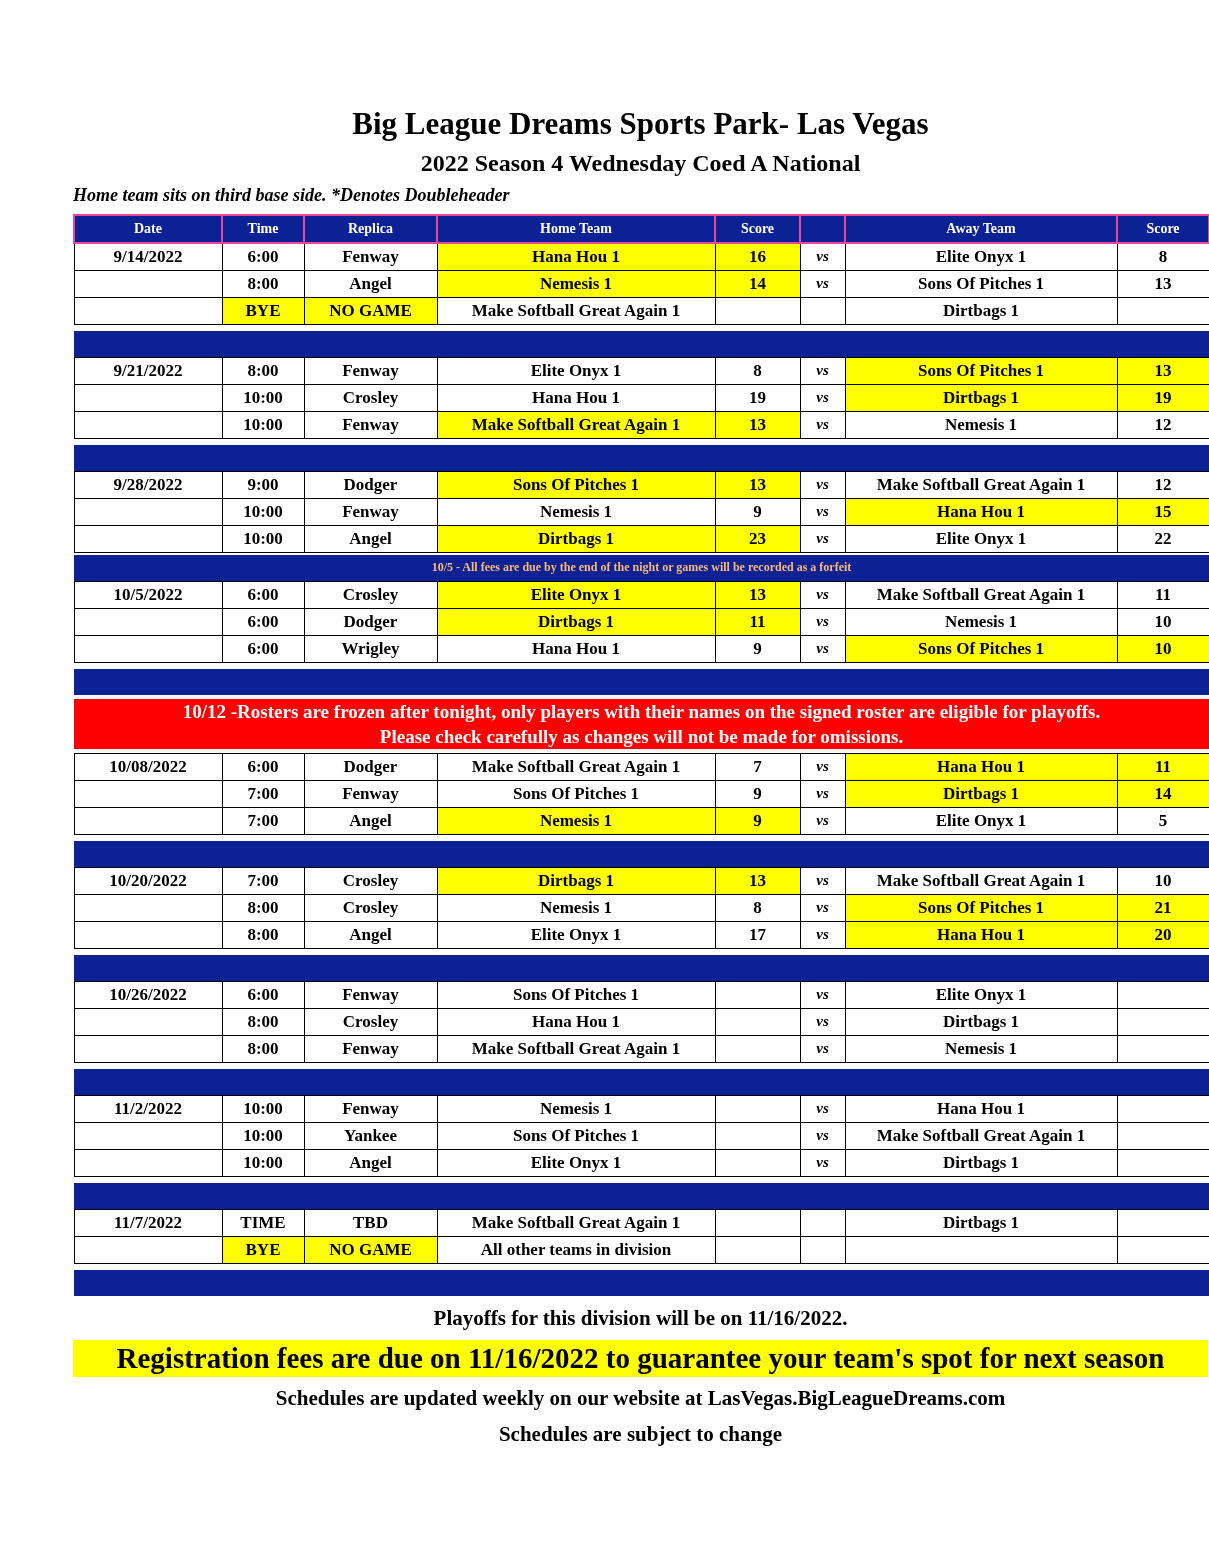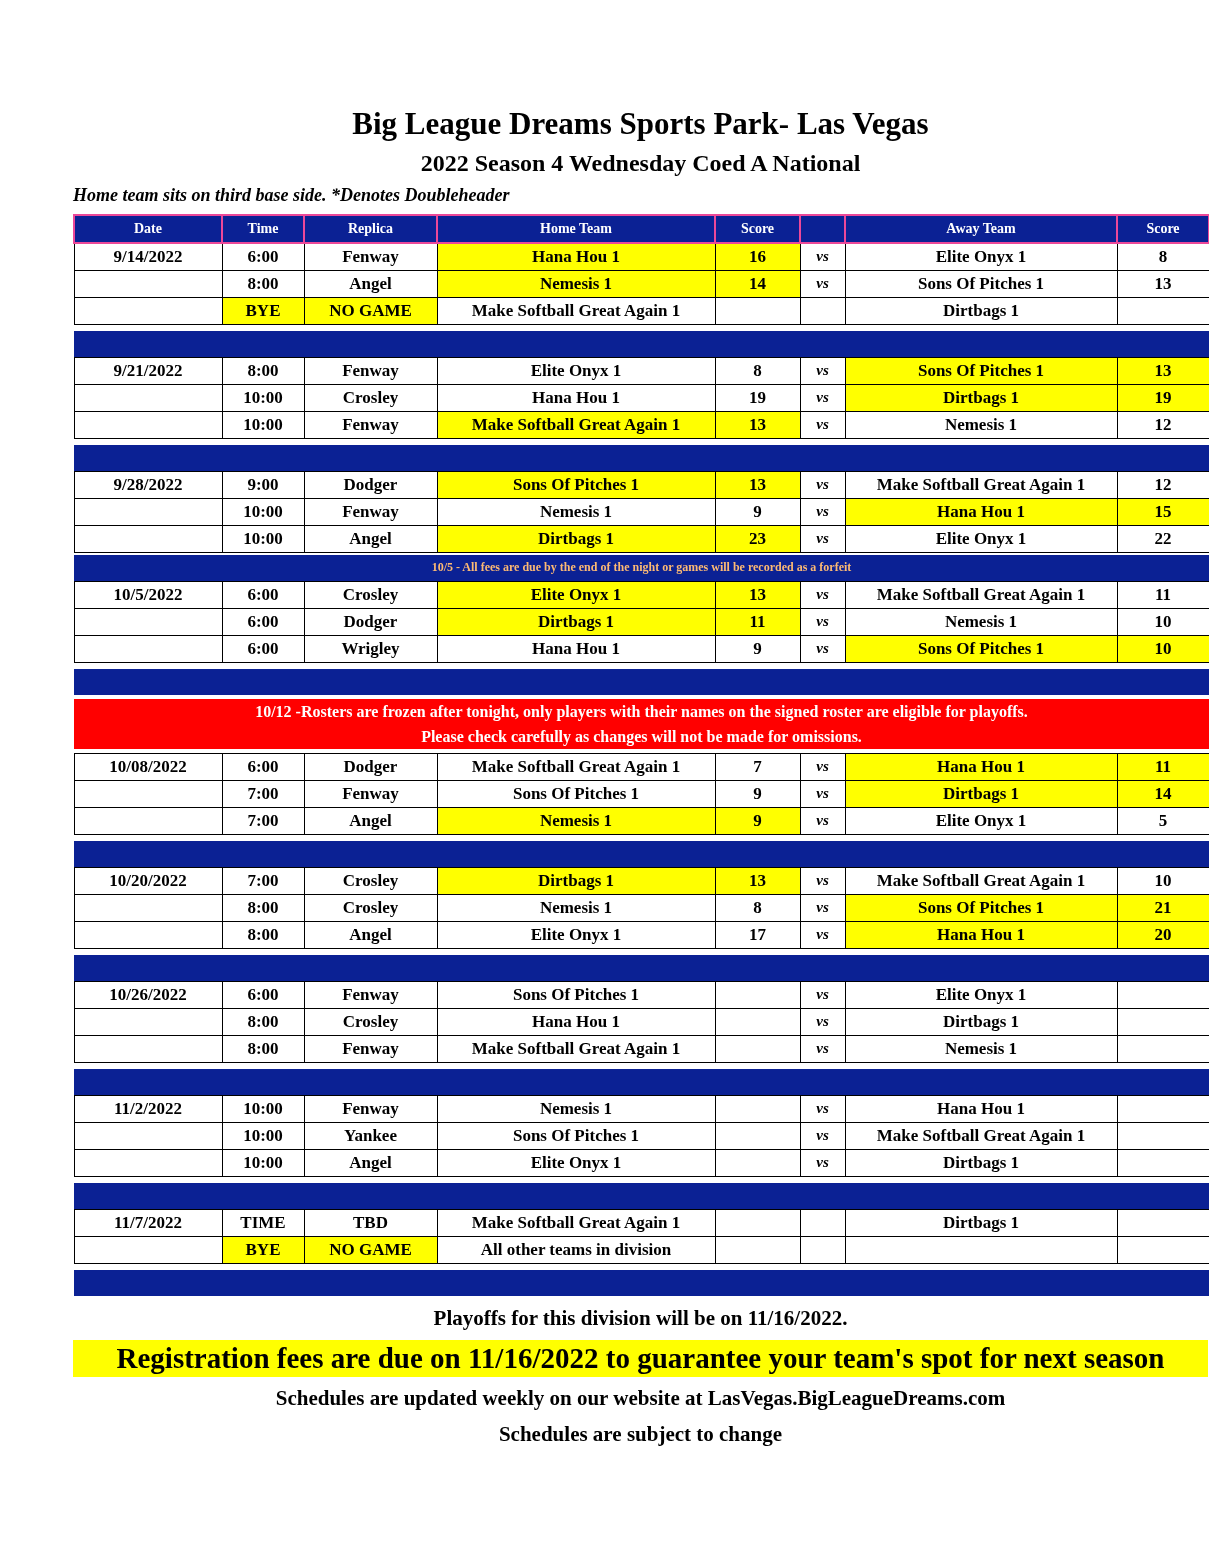--- a/index.html
+++ b/index.html
@@ -17,21 +17,21 @@
 
   .hcell { background:var(--navy); color:#fff; border:2px solid #ec4899; height:28px;
            text-align:center; font-weight:bold; font-size:14px; overflow:hidden; white-space:nowrap; }
   .gcell { background:#fff; border:1px solid #000; height:27px; text-align:center;
            font-weight:bold; font-size:17px; overflow:hidden; white-space:nowrap; }
   .gcell.hl { background:var(--hl); }
   .gcell.vs { font-style:italic; font-size:15px; }
 
   .navy-row { background:var(--navy); border:none; }
   .navy-row.notice { color:#fdba74; font-weight:bold; font-size:12px; text-align:center; white-space:nowrap; }
-  .alert-row { background:var(--red); border:none; color:#fff; font-weight:bold; font-size:16px;
+  .alert-row { background:var(--red); border:none; color:#fff; font-weight:bold; font-size:19px;
                text-align:center; padding:4px 0; }
   .alert-row div { line-height:25px; }
   .spacer { background:#fff; border:none; }
 
   .footer { width:1135px; margin-top:8px; }
   .f-line { font-size:21px; font-weight:bold; margin-top:7px; padding:2px 2px;text-align:center; }
   .f-line.f-hl { background:var(--hl); font-size:29px; }
 </style>
 </head>
 <body>

